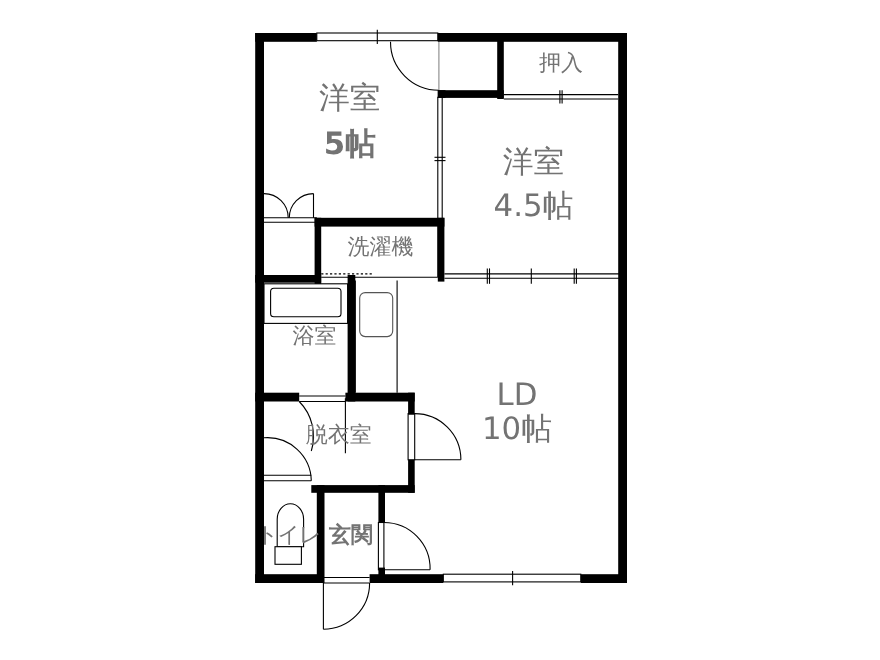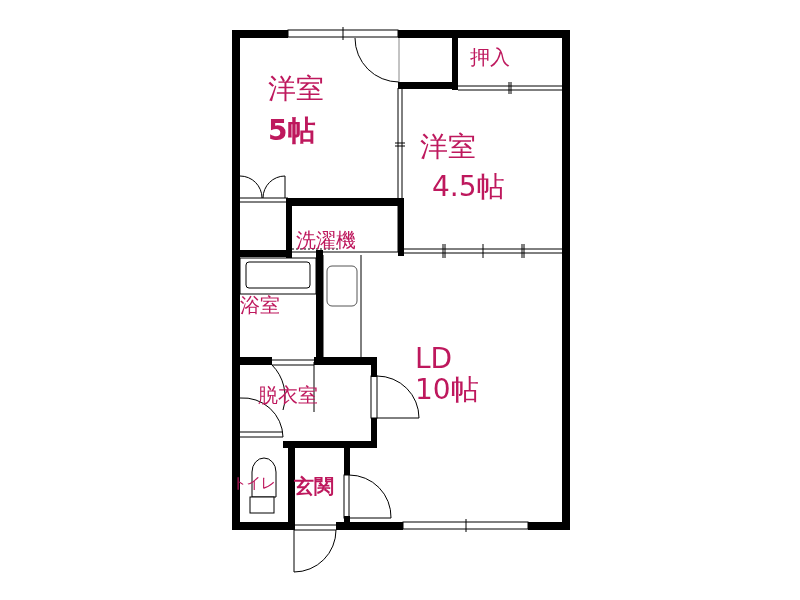--- a/index.html
+++ b/index.html
@@ -1,22 +1,22 @@
 <!DOCTYPE html>
 <html><head>
 <meta charset="utf-8">
 <style>
   html, body { margin:0; padding:0; background:#ffffff; }
   body { width:800px; height:600px; position:relative; overflow:hidden;
          font-family: "DejaVu Sans", "Liberation Sans", sans-serif; }
   #plan { position:absolute; left:0; top:0; width:800px; height:600px; }
-  .lbl { position:absolute; color:#be185d; white-space:nowrap; text-align:left; line-height:1.05; }
+  .lbl { position:absolute; color:#737373; white-space:nowrap; text-align:center; line-height:1.05; }
   .lbl-big { font-size:28px; }
   .lbl-md { font-size:20px; }
-  .lbl-sm { font-size:15px; }
+  .lbl-sm { font-size:20px; }
 </style>
 </head>
 <body>
 
 <svg id="plan" viewBox="0 0 800 600" xmlns="http://www.w3.org/2000/svg">
   <g fill="none" stroke="#000" stroke-width="1">
 
     <g>
       <rect x="288" y="30" width="110" height="7" fill="#fff"></rect>
       <line x1="343" y1="27" x2="343" y2="40"></line>
@@ -139,21 +139,21 @@
 
     <rect x="288" y="441" width="7" height="89"></rect>
     <rect x="344" y="441" width="6" height="34"></rect>
     <rect x="344" y="516" width="6" height="14"></rect>
   </g>
 </svg>
 
 <div class="lbl lbl-big" style="left:268px;top:74px;width:100px;">洋室</div>
 <div class="lbl lbl-big" style="left:268px;top:116px;width:100px;font-weight:bold;">5帖</div>
 <div class="lbl lbl-big" style="left:420px;top:132px;width:130px;">洋室</div>
-<div class="lbl lbl-big" style="left:432px;top:172px;width:130px;">4.5帖</div>
+<div class="lbl lbl-big" style="left:420px;top:172px;width:130px;">4.5帖</div>
 <div class="lbl lbl-md" style="left:470px;top:47px;width:80px;">押入</div>
-<div class="lbl lbl-md" style="left:296px;top:230px;width:100px;">洗濯機</div>
+<div class="lbl lbl-md" style="left:296px;top:214px;width:100px;">洗濯機</div>
 <div class="lbl lbl-md" style="left:240px;top:295px;width:92px;">浴室</div>
 <div class="lbl lbl-big" style="left:415px;top:344px;width:110px;">LD</div>
 <div class="lbl lbl-big" style="left:415px;top:375px;width:110px;">10帖</div>
 <div class="lbl lbl-md" style="left:258px;top:385px;width:100px;">脱衣室</div>
 <div class="lbl lbl-sm" style="left:232px;top:476px;width:60px;letter-spacing:-1px;">トイレ</div>
 <div class="lbl lbl-md" style="left:294px;top:476px;width:50px;font-weight:bold;">玄関</div>
 
 </body></html>

